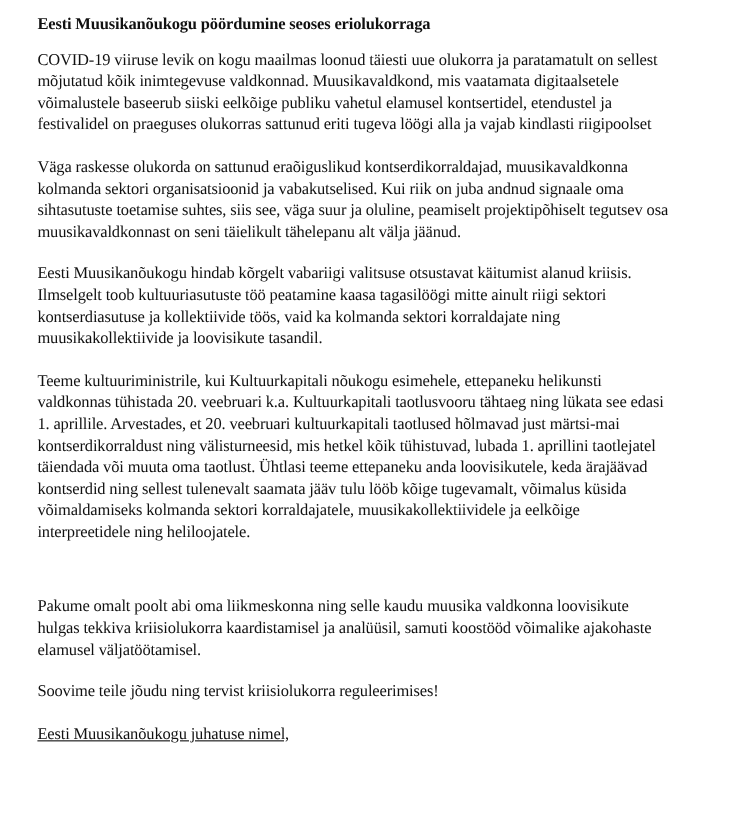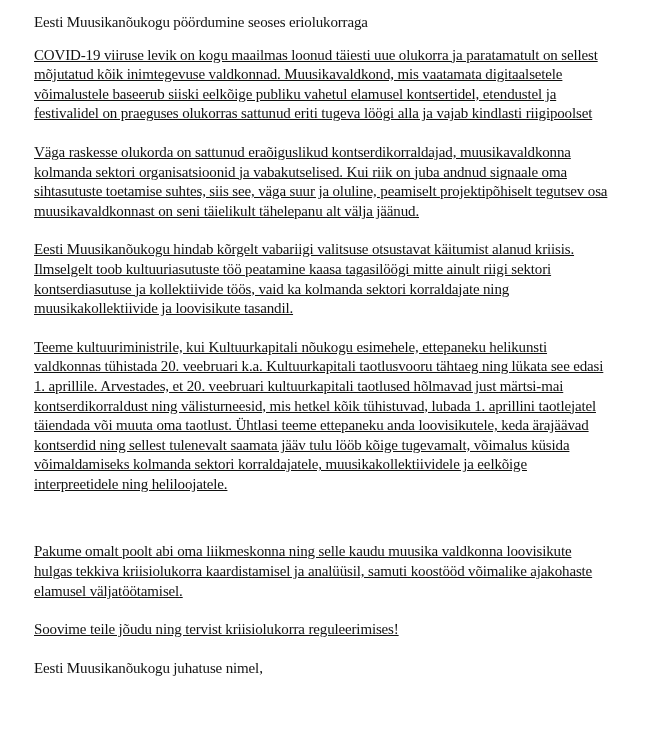--- a/index.html
+++ b/index.html
@@ -5,25 +5,25 @@
   html, body { margin: 0; padding: 0; background: #ffffff; }
   body {
     width: 666px; height: 739px; overflow: hidden;
     font-family: "Liberation Serif", "DejaVu Serif", serif;
     font-size: 15px; color: #111111;
     letter-spacing: -0.15px;
   }
   .page { position: relative; padding: 13px 20px 0 34px; }
   p { margin: 0; line-height: 19.6px; }
   .salutation { margin-bottom: 13px; }
-  .title { font-weight: normal; margin-bottom: 13px; }
-  .para { margin-bottom: 19px; text-decoration: underline; }
+  .title { font-weight: bold; margin-bottom: 13px; }
+  .para { margin-bottom: 19px; }
   .para.extra { margin-bottom: 48px; }
   .line { display: block; white-space: nowrap; }
-  .closing { margin-bottom: 36px; }
+  .closing { margin-bottom: 36px; text-decoration: underline; }
 </style>
 </head>
 <body>
 
 <div class="page">
   <p class="title">Eesti Muusikanõukogu pöördumine seoses eriolukorraga</p>
 
   <div class="para">
     <p>
         <span class="line">COVID-19 viiruse levik on kogu maailmas loonud täiesti uue olukorra ja paratamatult on sellest</span>

